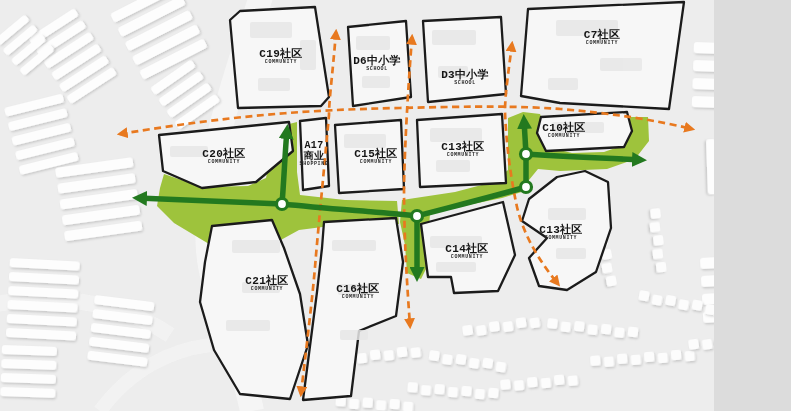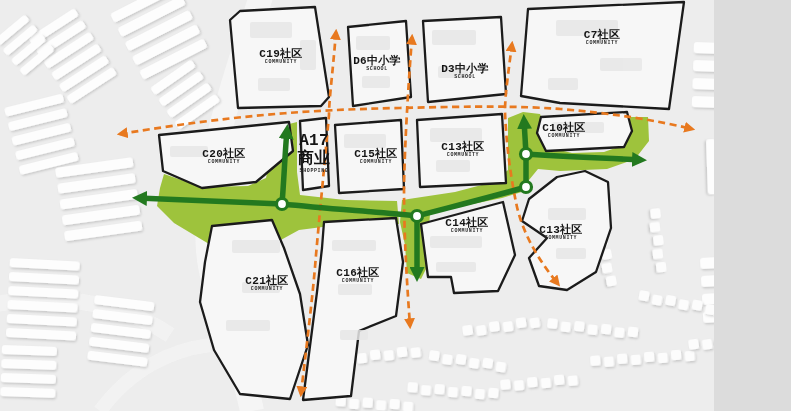--- a/index.html
+++ b/index.html
@@ -3,21 +3,21 @@
 <meta charset="utf-8">
 <style>
   html,body{margin:0;padding:0;background:#dcdcdc;}
   .stage{position:relative;width:714px;height:411px;overflow:hidden;
          font-family:Liberation Mono, monospace;background:#ef4444;}
   .stage svg{position:absolute;left:0;top:0;}
   .blabel{position:absolute;transform:translate(-50%,-50%);text-align:center;
           white-space:nowrap;line-height:1.12;z-index:5;color:#141414;pointer-events:none;}
   .blabel .zh{font-size:11px;font-weight:700;letter-spacing:.3px;}
   .blabel .en{font-size:5px;font-weight:700;letter-spacing:.6px;color:#2b2b2b;}
-  .blabel.small .zh{font-size:16px;}
+  .blabel.small .zh{font-size:10px;}
 </style>
 </head>
 <body>
 
 <div class="stage">
 <svg id="bmap" width="791" height="411" viewBox="0 0 791 411">
   <defs>
     <filter id="bs" x="-30%" y="-30%" width="160%" height="160%">
       <feDropShadow dx="1" dy="1.6" stdDeviation="1" flood-color="#000" flood-opacity="0.16"></feDropShadow>
     </filter>
@@ -313,21 +313,21 @@
 </svg>
 
 <div class="blabel" style="left:281px;top:57px">
       <div class="zh">C19社区</div>
       <div class="en">COMMUNITY</div>
     </div>
 <div class="blabel" style="left:377px;top:64px">
       <div class="zh">D6中小学</div>
       <div class="en">SCHOOL</div>
     </div>
-<div class="blabel" style="left:465px;top:72px">
+<div class="blabel" style="left:465px;top:78px">
       <div class="zh">D3中小学</div>
       <div class="en">SCHOOL</div>
     </div>
 <div class="blabel" style="left:602px;top:38px">
       <div class="zh">C7社区</div>
       <div class="en">COMMUNITY</div>
     </div>
 <div class="blabel" style="left:224px;top:157px">
       <div class="zh">C20社区</div>
       <div class="en">COMMUNITY</div>
@@ -342,29 +342,29 @@
       <div class="en">COMMUNITY</div>
     </div>
 <div class="blabel" style="left:463px;top:150px">
       <div class="zh">C13社区</div>
       <div class="en">COMMUNITY</div>
     </div>
 <div class="blabel" style="left:564px;top:131px">
       <div class="zh">C10社区</div>
       <div class="en">COMMUNITY</div>
     </div>
-<div class="blabel" style="left:467px;top:226px">
+<div class="blabel" style="left:467px;top:252px">
       <div class="zh">C14社区</div>
       <div class="en">COMMUNITY</div>
     </div>
 <div class="blabel" style="left:561px;top:233px">
       <div class="zh">C13社区</div>
       <div class="en">COMMUNITY</div>
     </div>
-<div class="blabel" style="left:358px;top:276px">
+<div class="blabel" style="left:358px;top:292px">
       <div class="zh">C16社区</div>
       <div class="en">COMMUNITY</div>
     </div>
 <div class="blabel" style="left:267px;top:284px">
       <div class="zh">C21社区</div>
       <div class="en">COMMUNITY</div>
     </div>
 </div>
 
 </body></html>

